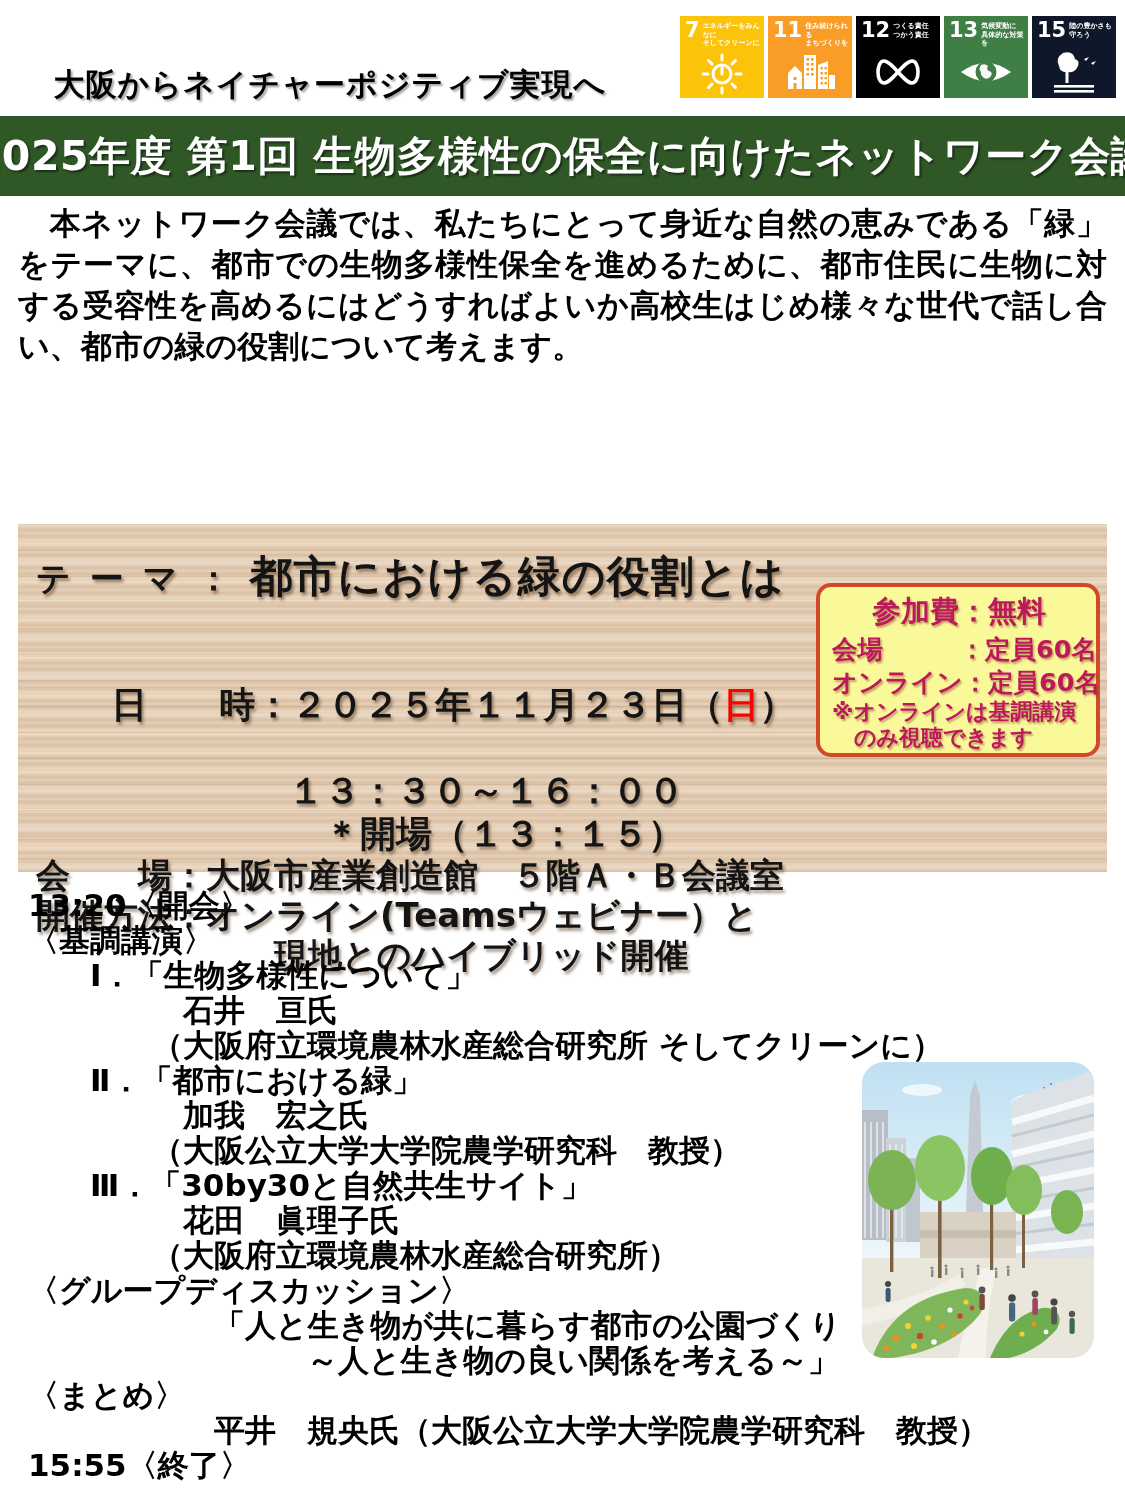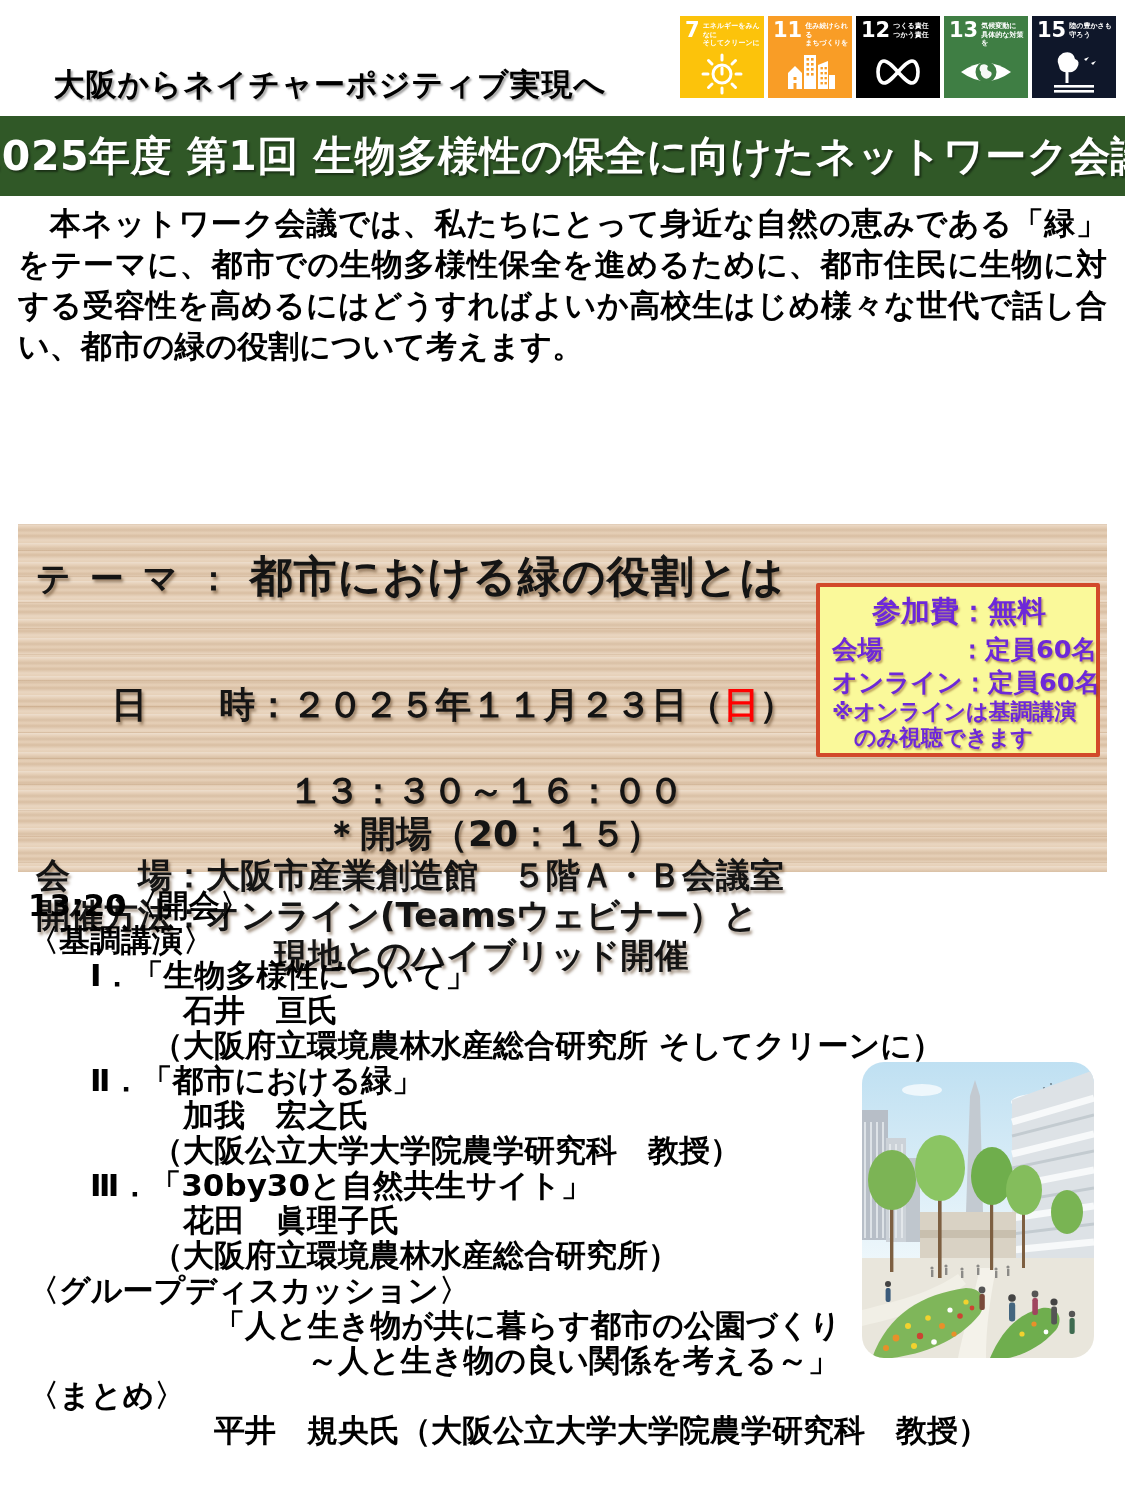--- a/index.html
+++ b/index.html
@@ -81,23 +81,23 @@
   .theme-title { font-size:43px; letter-spacing:1px; }
   .info-line-lg { font-size:36px; line-height:43px; }
   .info-line { font-size:34px; line-height:40px; }
   .red-char { color:#FF0000; }
 
   
   .fee-box {
     position:absolute; left:816px; top:583px; width:284px; height:174px;
     background:#FAF99A;
     border:4px solid #D2492A;
-    border-radius:2px;
+    border-radius:15px;
     padding:6px 10px 0 12px;
-    color:#6d28d9;
+    color:#be185d;
     text-shadow:1.5px 2px 2px rgba(120,60,20,0.45);
   }
   .fee-title { text-align:center; font-size:29px; line-height:36px; margin-bottom:4px; }
   .fee-cap { font-size:25.5px; line-height:33px; white-space:pre; }
   .fee-note { font-size:22px; line-height:26px; white-space:pre; }
 
   
   .schedule {
     position:absolute; left:28px; top:888px; width:1080px;
     font-size:31px; line-height:35px;
@@ -244,21 +244,21 @@
 <div class="wood-box">
   <div class="wood-inner">
     <div class="theme-line wood-text">
       <span class="theme-label">テーマ：</span>
       <span class="theme-title">都市における緑の役割とは</span>
     </div>
     <div class="info-line-lg wood-text">
       <span>日　　時：</span><span>２０２５年１１月２３日（</span><span class="red-char">日</span><span>）</span>
     </div>
     <div class="info-line-lg wood-text">　　　　　　　１３：３０～１６：００</div>
-    <div class="info-line-lg wood-text">　　　　　　　　＊開場（20：１５）</div>
+    <div class="info-line-lg wood-text">　　　　　　　　＊開場（１３：１５）</div>
     <div class="info-line wood-text">会　　場：大阪市産業創造館　５階Ａ・Ｂ会議室</div>
     <div class="info-line wood-text">開催方法：オンライン(Teamsウェビナー）と</div>
     <div class="info-line wood-text">　　　　　　　現地とのハイブリッド開催</div>
   </div>
 </div>
 
 <div class="fee-box">
   <div class="fee-title">参加費：無料</div>
   <div class="fee-cap">会場　　　：定員60名</div>
   <div class="fee-cap">オンライン：定員60名</div>
@@ -276,20 +276,21 @@
   <div class="sched-line">　　　　　加我　宏之氏</div>
   <div class="sched-line">　　　　（大阪公立大学大学院農学研究科　教授）</div>
   <div class="sched-line">　　Ⅲ．「30by30と自然共生サイト」</div>
   <div class="sched-line">　　　　　花田　眞理子氏</div>
   <div class="sched-line">　　　　（大阪府立環境農林水産総合研究所）</div>
   <div class="sched-line">〈グループディスカッション〉</div>
   <div class="sched-line">　　　　　　「人と生き物が共に暮らす都市の公園づくり</div>
   <div class="sched-line">　　　　　　　　　～人と生き物の良い関係を考える～」</div>
   <div class="sched-line">〈まとめ〉</div>
   <div class="sched-line">　　　　　　平井　規央氏（大阪公立大学大学院農学研究科　教授）</div>
+  <div class="sched-line">15:55〈終了〉</div>
 </div>
 
 <div class="park-illustration">
   <svg width="232" height="296" viewBox="0 0 232 296">
     <defs>
       <linearGradient id="sky" x1="0" y1="0" x2="0" y2="1">
         <stop offset="0" stop-color="#bfe0f2"></stop>
         <stop offset="1" stop-color="#eef7fb"></stop>
       </linearGradient>
     </defs>

